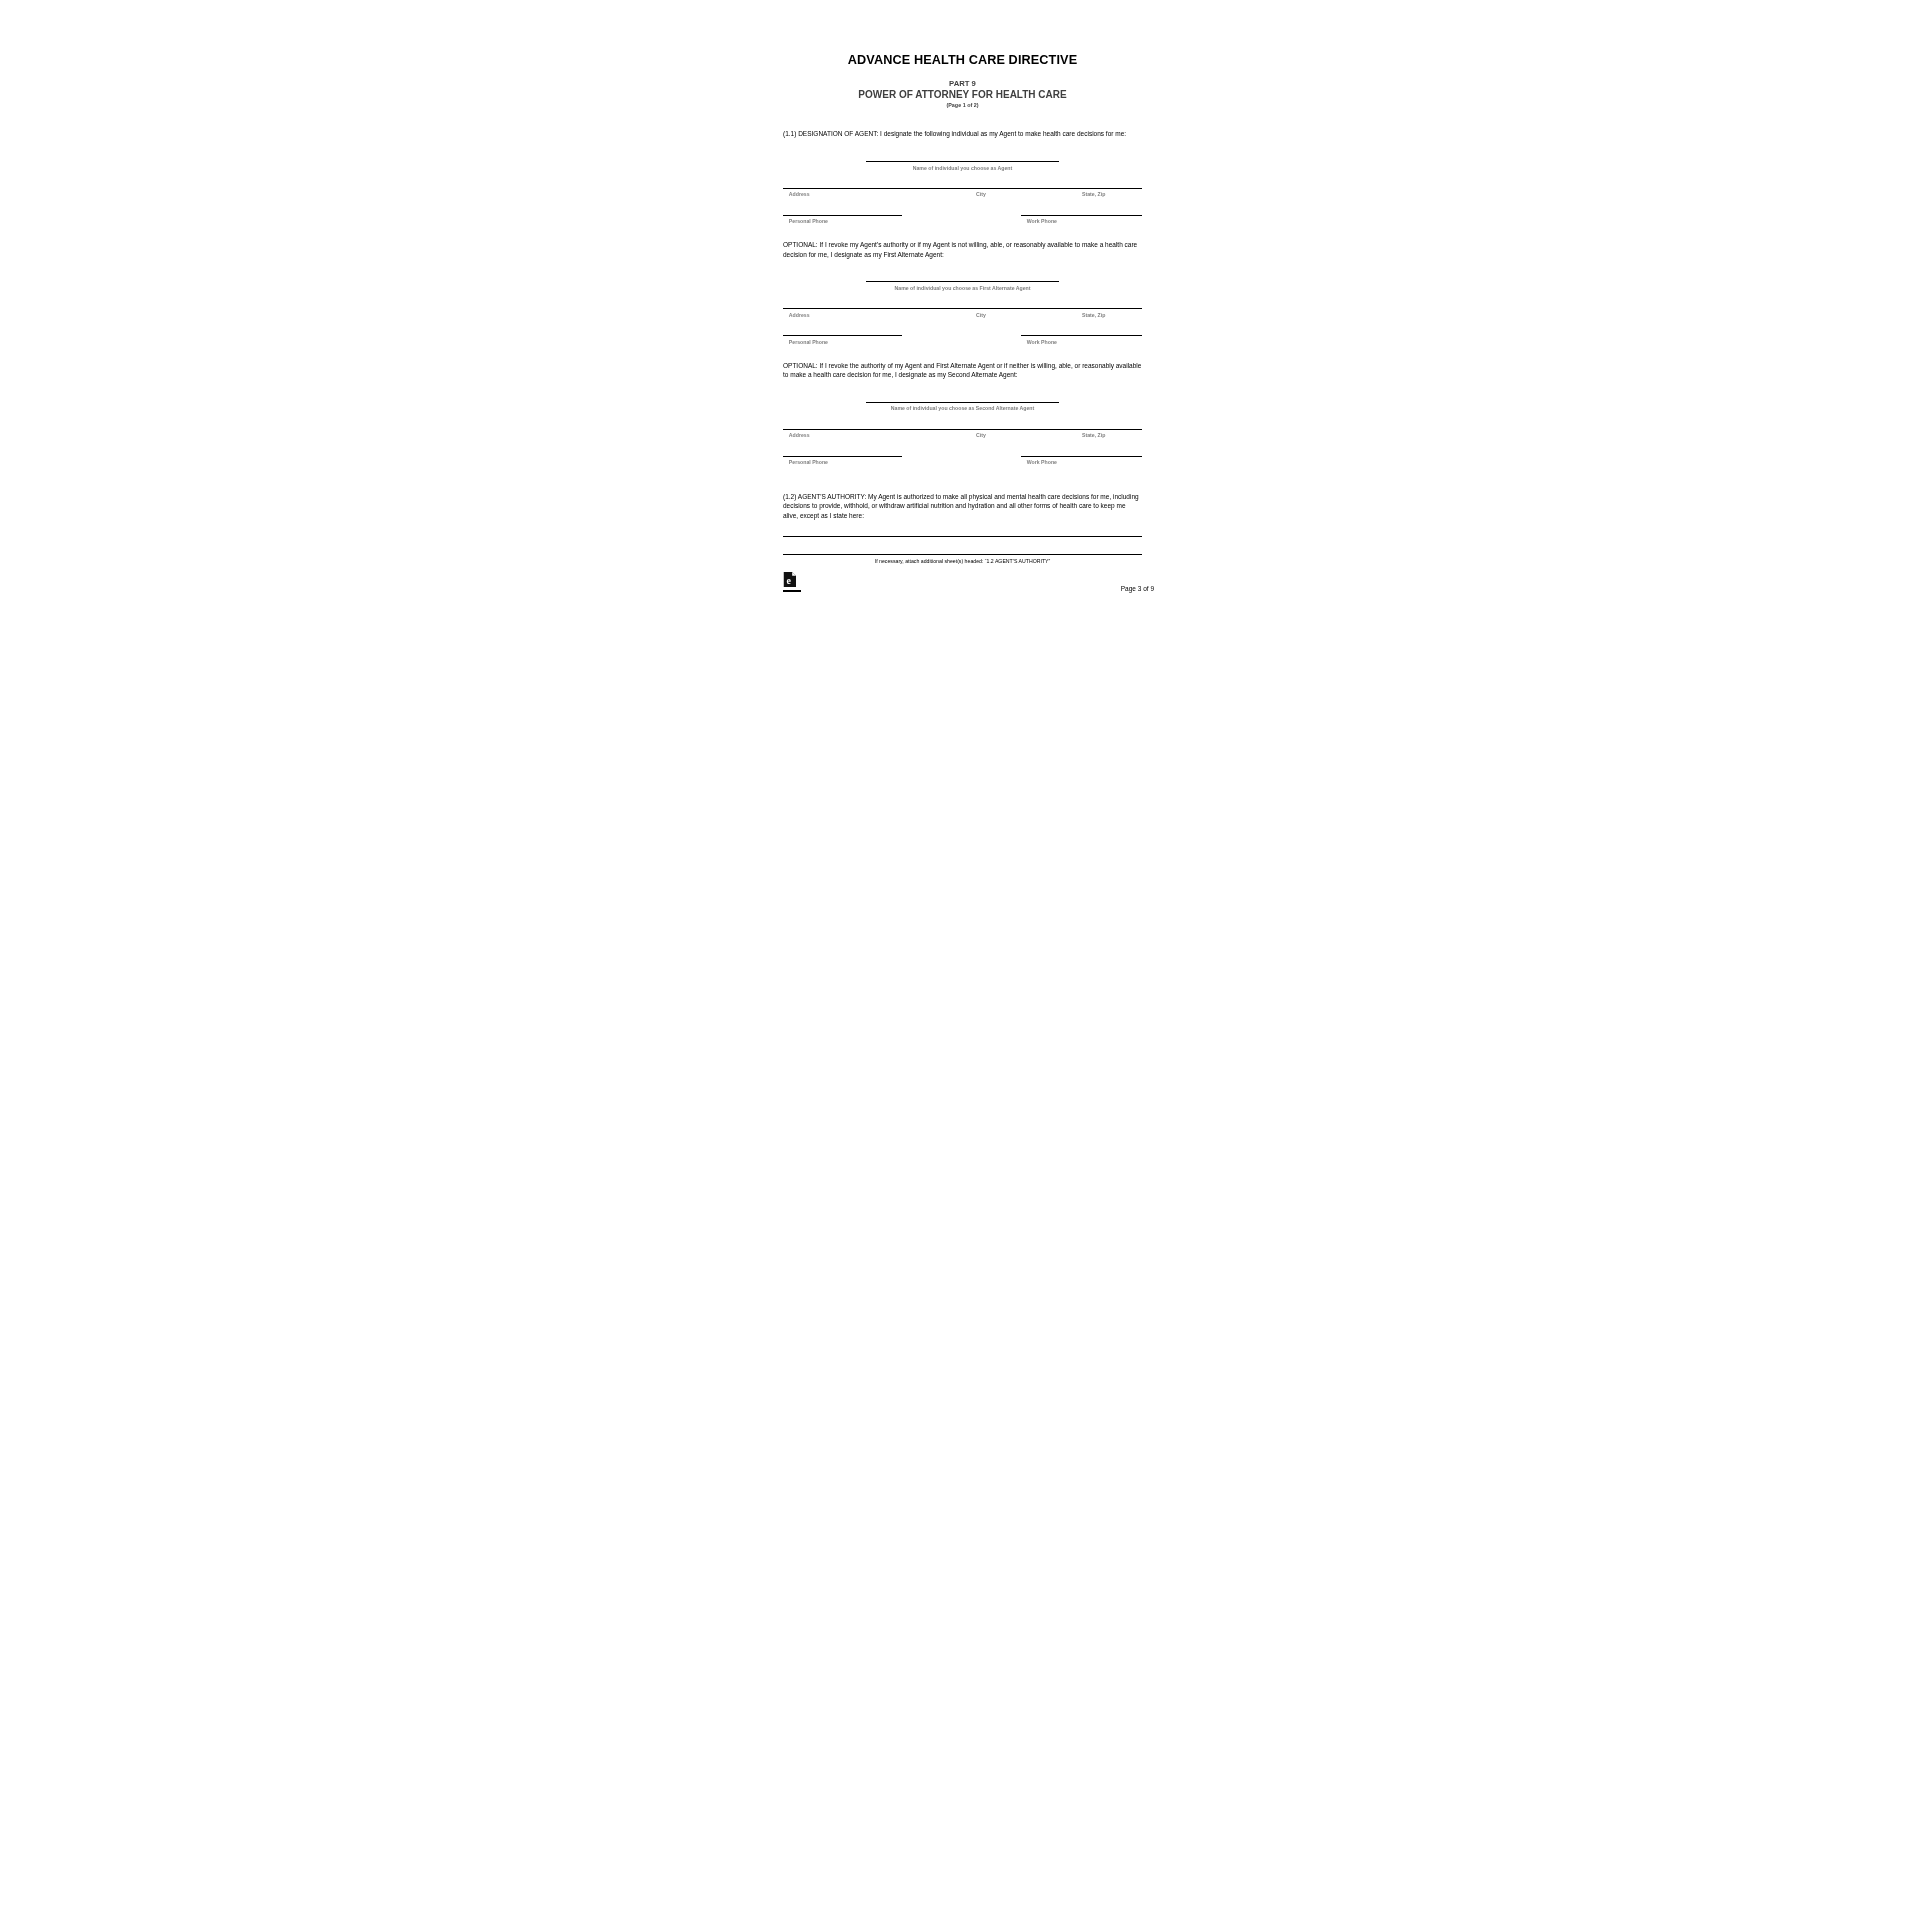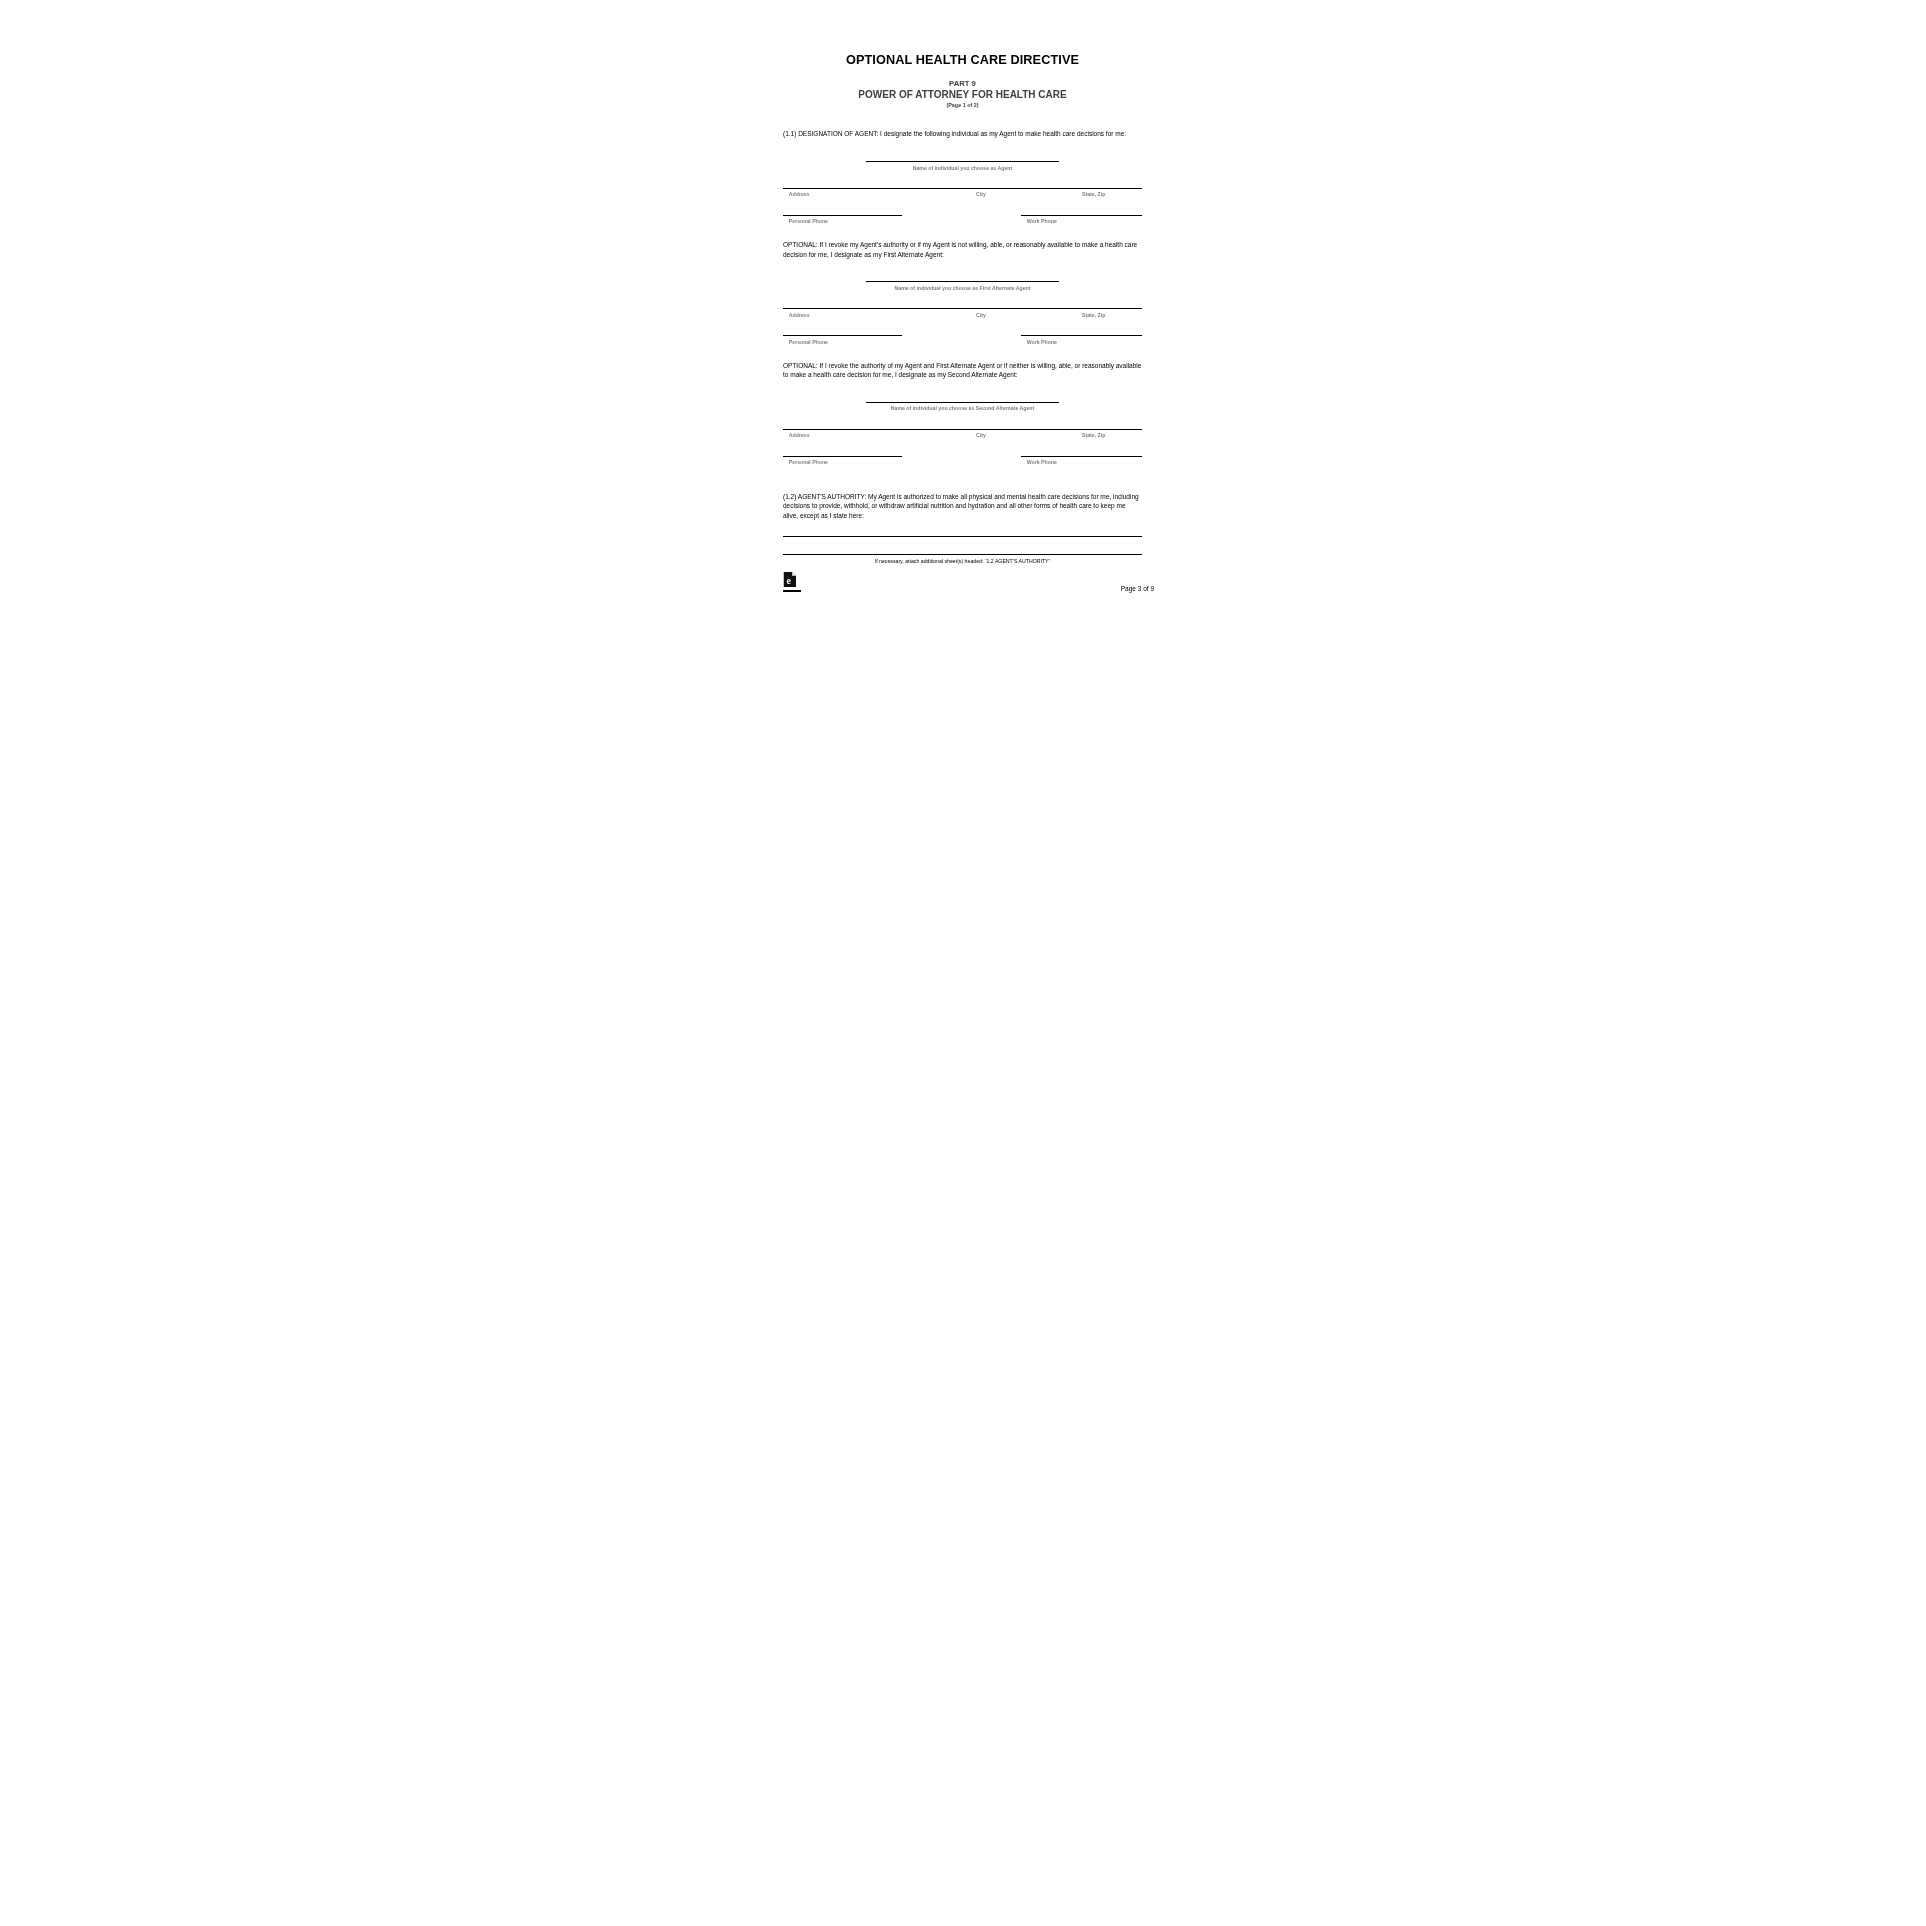--- a/index.html
+++ b/index.html
@@ -78,21 +78,21 @@
   .logo { display: inline-block; }
   .logo .underbar { width: 17.7px; height: 1.2px; background: #000; margin-top: 1.9px; }
 
   .page-number { font-size: 6.5px; color: #000; }
 </style>
 </head>
 <body>
 
 <div class="page">
 
-  <h1 class="doc-title">OPTIONAL HEALTH CARE DIRECTIVE</h1>
+  <h1 class="doc-title">ADVANCE HEALTH CARE DIRECTIVE</h1>
 
   <div class="subhead">
     <div class="part">PART 9</div>
     <div class="sub">POWER OF ATTORNEY FOR HEALTH CARE</div>
     <div class="note">(Page 1 of 2)</div>
   </div>
 
   <p class="para">(1.1) DESIGNATION OF AGENT: I designate the following individual as my Agent to make health care decisions for me:</p>
 
   <div>

